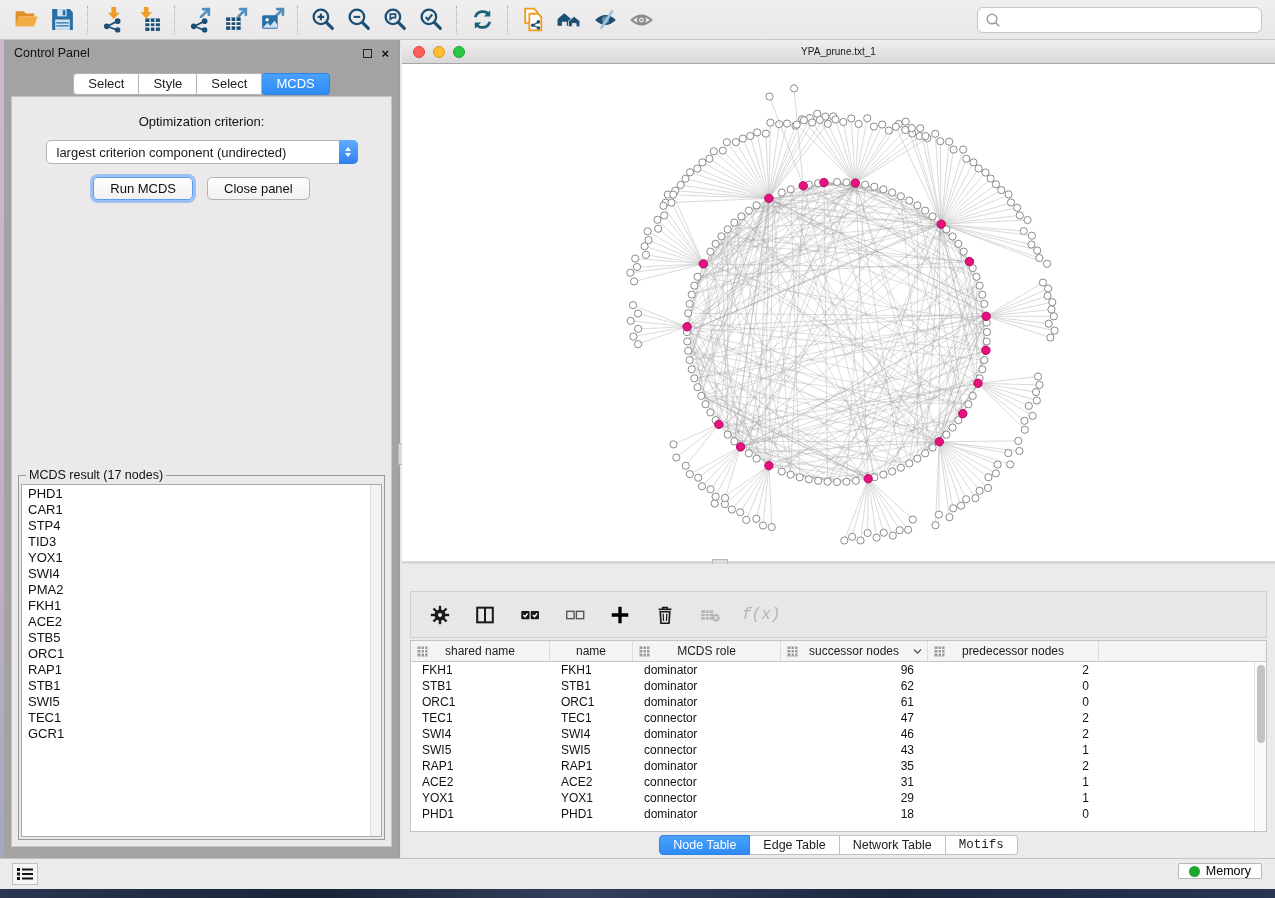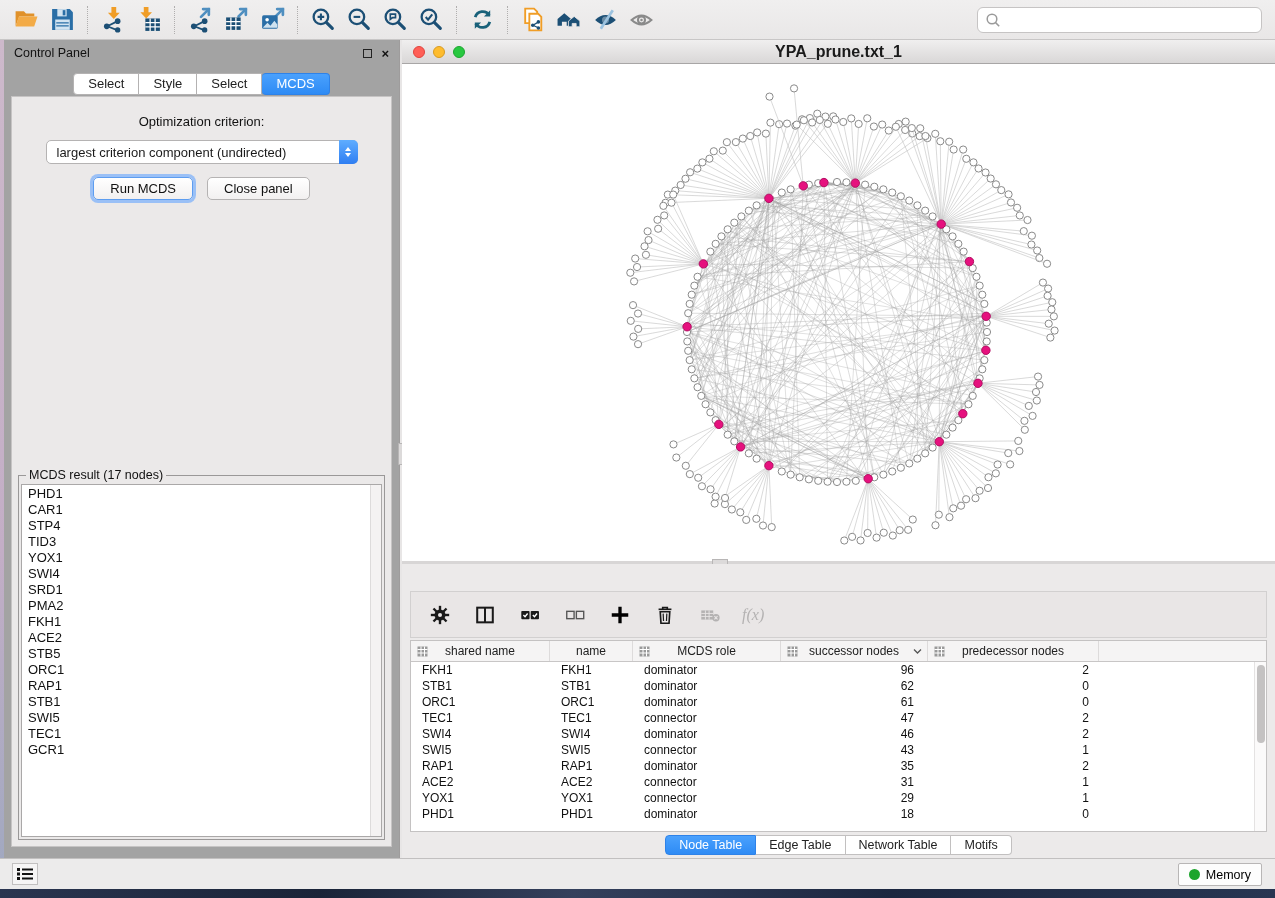--- a/index.html
+++ b/index.html
@@ -52,53 +52,53 @@
   .h-handle { position:absolute; left:712px; top:559px; width:16px; height:6px; background:#dcdada; border:1px solid #b8b6b6; }
 
   
   .network-panel { position:absolute; left:402px; top:40px; width:873px; height:521px; background:#fff; }
   .net-titlebar { height:24px; background:linear-gradient(#f0efef,#d9d7d7); border-bottom:1px solid #a8a6a6; position:relative; display:flex; align-items:center; justify-content:center; }
   .traffic { position:absolute; left:11px; top:6px; display:flex; gap:8px; }
   .light { width:12px; height:12px; border-radius:50%; }
   .light.red { background:#ff5f57; border:0.5px solid #e0443e; }
   .light.yellow { background:#febc2e; border:0.5px solid #d89b22; }
   .light.green { background:#28c840; border:0.5px solid #1da631; }
-  .net-title { font-size:16px; color:#1a1a1a; font-weight:bold; }
+  .net-title { font-size:10px; color:#1a1a1a; font-weight:normal; }
   .net-canvas { width:873px; height:496px; background:#fff; }
 
   
   .table-panel { position:absolute; left:402px; top:564px; width:873px; height:294px; background:#eceaea; }
   .tp-header { height:25px; display:flex; align-items:center; padding:0 12px;margin-top:40px; }
   .tp-toolbar { position:absolute; left:8px; right:8px; top:27px; height:47px; background:#e9e6e6; border:1px solid #d2d0d0; display:flex; align-items:center; gap:19px; padding-left:16px; }
   .tpi { background:none; border:none; width:26px; height:26px; display:flex; align-items:center; justify-content:center; cursor:pointer; }
   .tpi svg { width:22px; height:22px; }
-  .fx-label { font-family:Liberation Serif, serif; font-style:italic; font-size:16px; color:#b4b2b2; }
+  .fx-label { font-family:Liberation Mono, monospace; font-style:italic; font-size:16px; color:#b4b2b2; }
   .table-wrap { position:absolute; left:8px; right:8px; top:76px; bottom:26px; background:#fff; border:1px solid #c4c2c2; overflow:hidden; }
   .thead { display:flex; height:21px; background:#f5f4f4; border-bottom:1px solid #c8c6c6; }
   .th { position:relative; display:flex; align-items:center; justify-content:center; border-right:1px solid #dddbdb; font-size:12px; color:#222; cursor:pointer; flex-shrink:0; }
   .th .colicon { position:absolute; left:6px; top:5px; }
   .th .sort { position:absolute; right:5px; top:7px; }
   .th.filler { flex:1; border-right:none; }
   .tbody { position:absolute; left:0; right:12px; top:21px; bottom:0; overflow:hidden; }
   .tr { display:flex; height:16px; cursor:default; }
   .td { font-size:12px; line-height:16px; padding-left:11px; color:#111; flex-shrink:0; overflow:hidden; white-space:nowrap; }
   .td.num { text-align:right; padding-left:0; padding-right:14px; }
   .td.num2 { text-align:right; padding-left:0; padding-right:10px; }
   .tscroll { position:absolute; right:0; top:21px; bottom:0; width:12px; background:#fbfafa; border-left:1px solid #e4e2e2; }
   .tthumb { position:absolute; left:1.5px; top:3px; width:8px; height:78px; background:#c4c2c2; border-radius:4px; }
   .tp-tabs { position:absolute; left:0; right:0; bottom:2px; height:21px; display:flex; justify-content:center; }
   .tp-tab { height:20px; line-height:19px; padding:0 13px; background:#fff; border:1px solid #c2c0c0; border-left:none; font-size:12.5px; color:#222; cursor:pointer; }
   .tp-tab:first-child { border-left:1px solid #c2c0c0; border-radius:4px 0 0 4px; }
-  .tp-tab:last-child { border-radius:0 4px 4px 0; }
+  .tp-tab:last-child { border-radius:0 4px 4px 0;font-family:Liberation Mono, monospace; }
   .tp-tab.sel { background:linear-gradient(#4aa1fd,#2e8bf5); color:#fff; border-color:#2e82e8; }
 
   
   .status-bar { position:absolute; left:0; top:858px; width:1275px; height:31px; background:#ecebeb; border-top:1px solid #c2c0c0; }
   .list-btn { position:absolute; left:12px; top:4px; width:26px; height:22px; background:#f6f5f5; border:1px solid #c2c0c0; display:flex; align-items:center; justify-content:center; cursor:pointer; }
-  .memory-btn { position:absolute; right:13px; top:4px; height:23px; padding:0 10px; background:#fdfdfd; border:1px solid #b8b6b6; border-radius:2px; display:flex; align-items:center; gap:6px; font-size:12.5px; cursor:pointer;justify-content:center; }
+  .memory-btn { position:absolute; right:13px; top:4px; height:16px; padding:0 10px; background:#fdfdfd; border:1px solid #b8b6b6; border-radius:2px; display:flex; align-items:center; gap:6px; font-size:12.5px; cursor:pointer;justify-content:center; }
   .mem-dot { width:11px; height:11px; border-radius:50%; background:#1ca52c; }
 </style>
 </head>
 <body>
 
 <div class="toolbar">
   <button class="tb">
       <svg viewBox="0 0 26 26">
         <path d="M2.5 19.5V5h8l2 2.2h8v3H6z" fill="#e0912a"></path>
         <path d="M2.5 19.8 5.6 10h18l-3.2 9.8z" fill="#f3ab47"></path>
@@ -286,21 +286,20 @@
     <fieldset class="mcds-result">
       <legend>MCDS result (17 nodes)</legend>
       <div class="result-list">
         <div class="result-scroll"></div>
       <div class="result-item">PHD1</div>
           <div class="result-item">CAR1</div>
           <div class="result-item">STP4</div>
           <div class="result-item">TID3</div>
           <div class="result-item">YOX1</div>
           <div class="result-item">SWI4</div>
-          <div class="result-item">SRD1</div>
           <div class="result-item">PMA2</div>
           <div class="result-item">FKH1</div>
           <div class="result-item">ACE2</div>
           <div class="result-item">STB5</div>
           <div class="result-item">ORC1</div>
           <div class="result-item">RAP1</div>
           <div class="result-item">STB1</div>
           <div class="result-item">SWI5</div>
           <div class="result-item">TEC1</div>
           <div class="result-item">GCR1</div>

